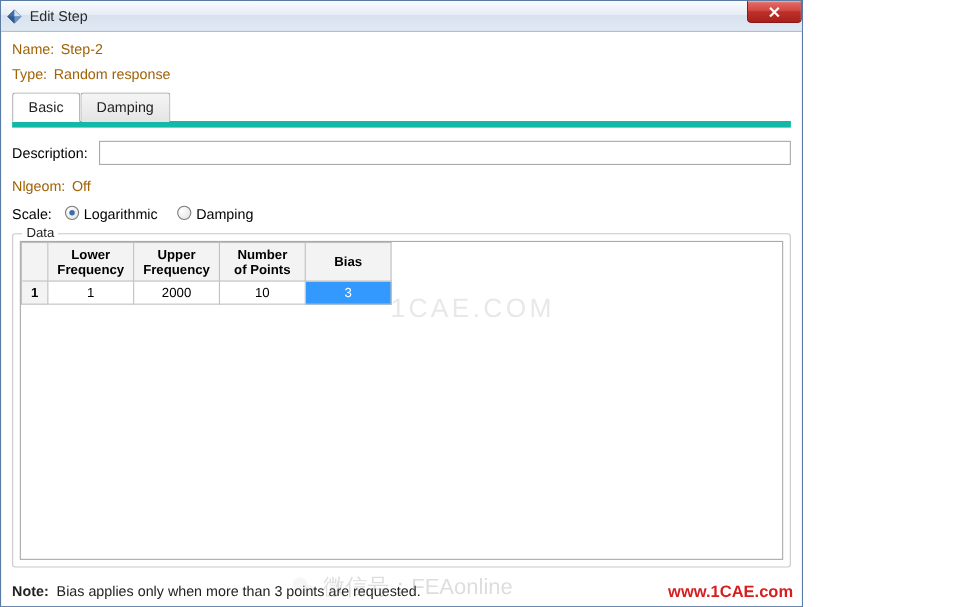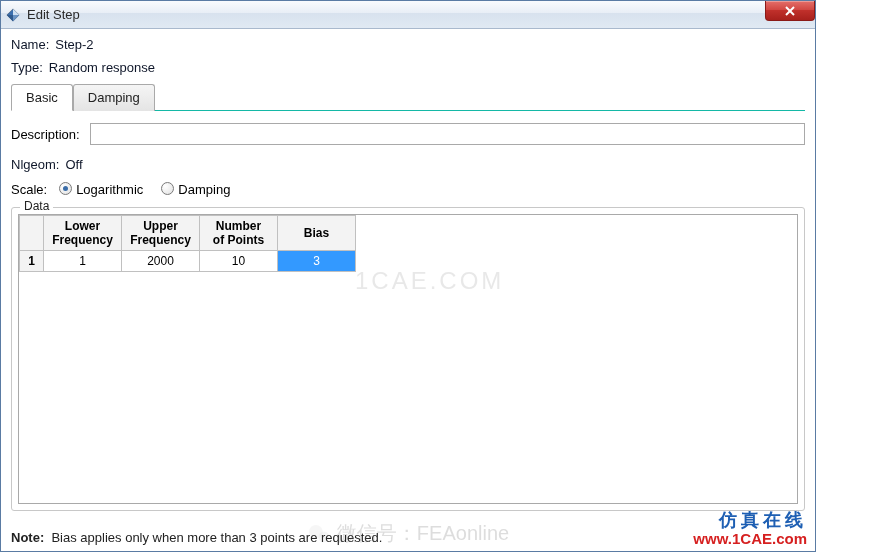--- a/index.html
+++ b/index.html
@@ -6,21 +6,21 @@
     body {
       font-family: "Segoe UI", Tahoma, sans-serif;
       font-size: 12px;
       background: #fff;
       width: 883px;
       height: 552px;
       overflow: hidden;
       position: relative;
     }
     .window {
-      width: 816px;
+      width: 730px;
       height: 552px;
       border: 1px solid #5a7ba3;
       background: #fff;
       position: relative;
     }
     .titlebar {
       height: 28px;
       background: linear-gradient(to bottom, #f9fbfd 0%, #e8eef6 45%, #d8e2ee 46%, #e0e9f3 100%);
       border-bottom: 1px solid #a9b9cd;
       display: flex;
@@ -50,26 +50,26 @@
       box-shadow: inset 0 1px 0 rgba(255,255,255,0.3);
     }
     .content {
       padding: 8px 10px 4px 10px;
     }
     .field-row {
       display: flex;
       align-items: center;
       margin-bottom: 8px;
       font-size: 13px;
-      color: #0f172a;
+      color: #a16207;
     }
     .field-label { margin-right: 6px; }
     .tabs {
       display: flex;
-      border-bottom: 1px solid #14b8a6;
+      border-bottom: 6px solid #14b8a6;
       margin-top: 2px;
       position: relative;
     }
     .tab {
       padding: 5px 14px 5px 14px;
       border: 1px solid #a9a9a9;
       border-bottom: none;
       background: linear-gradient(to bottom, #f5f5f5, #e4e4e4);
       margin-right: 0;
       border-radius: 3px 3px 0 0;
@@ -324,16 +324,15 @@
 
   <div class="wx-watermark">
     <svg viewBox="0 0 24 24">
         <circle cx="9" cy="10" r="7" fill="currentColor"></circle>
         <circle cx="17" cy="15" r="5.5" fill="currentColor"></circle>
       </svg>
     <span>微信号：FEAonline</span>
   </div>
 
   <div class="watermark-group">
-    <div class="wm-blue">仿真在线</div>
     <div class="wm-red">www.1CAE.com</div>
   </div>
 </div>
 
 </body></html>

